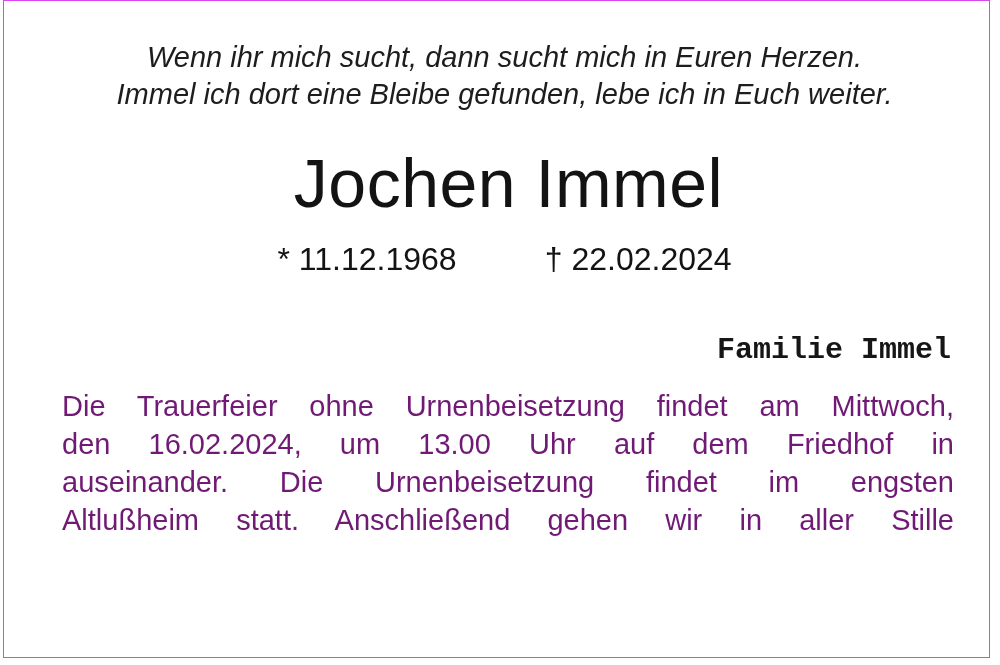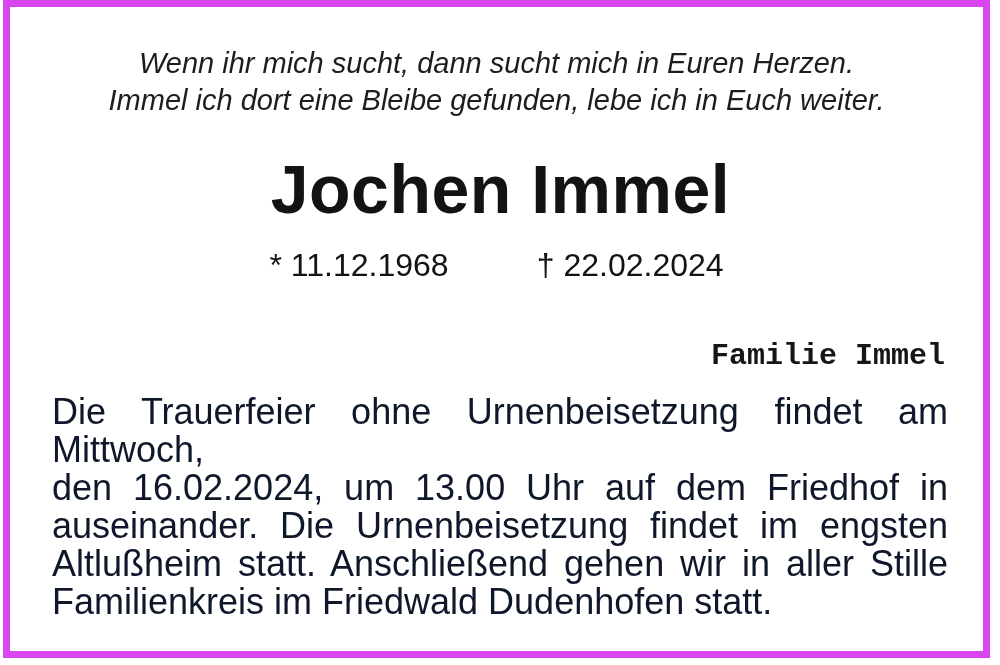--- a/index.html
+++ b/index.html
@@ -11,38 +11,39 @@
     font-family: "Liberation Sans", sans-serif;
     color: #161616;
     overflow: hidden;
   }
   .frame {
     position: absolute;
     left: 3px;
     top: 0;
     right: 10px;
     bottom: 7px;
-    border: 7px solid #d946ef;
+    border: 1px solid #d946ef;
     background: #ffffff;
     box-sizing: border-box;
+    padding-left: 16px;
   }
   .epigraph {
     margin-top: 38px;
     text-align: center;
     font-style: italic;
     font-size: 29px;
     line-height: 37px;
     color: #1d1d1d;
   }
   .deceased-name {
     margin: 36px 0 0 8px;
     text-align: center;
     font-size: 68px;
     line-height: 68px;
-    font-weight: 700;
+    font-weight: 400;
     letter-spacing: 0.5px;
     color: #131313;
   }
   .dates-row {
     margin-top: 24px;
     display: flex;
     justify-content: center;
     gap: 88px;
     font-size: 32px;
     line-height: 37px;
@@ -56,23 +57,23 @@
     width: fit-content;
     text-align: left;
     font-size: 30px;
     line-height: 37px;
     color: #161616;
     font-family: Liberation Mono, monospace;
   }
   .family-name { font-weight: 700; }
   .funeral-text {
     margin: 18px 35px 0 42px;
-    font-size: 36px;
+    font-size: 29px;
     line-height: 38px;
-    color: #0f172a;
+    color: #701a75;
   }
   .jline {
     text-align: justify;
     text-align-last: justify;
   }
   .jline-last {
     text-align: left;
     text-align-last: left;
   }
 </style>
@@ -95,16 +96,15 @@
 
   <div class="family-block">
     <div class="family-name">Familie Immel</div>
   </div>
 
   <div class="funeral-text">
     <div class="jline">Die Trauerfeier ohne Urnenbeisetzung findet am Mittwoch,</div>
     <div class="jline">den 16.02.2024, um 13.00 Uhr auf dem Friedhof in</div>
     <div class="jline">auseinander. Die Urnenbeisetzung findet im engsten</div>
     <div class="jline">Altlußheim statt. Anschließend gehen wir in aller Stille</div>
-    <div class="jline-last">Familienkreis im Friedwald Dudenhofen statt.</div>
   </div>
 
 </div>
 
 </body></html>

